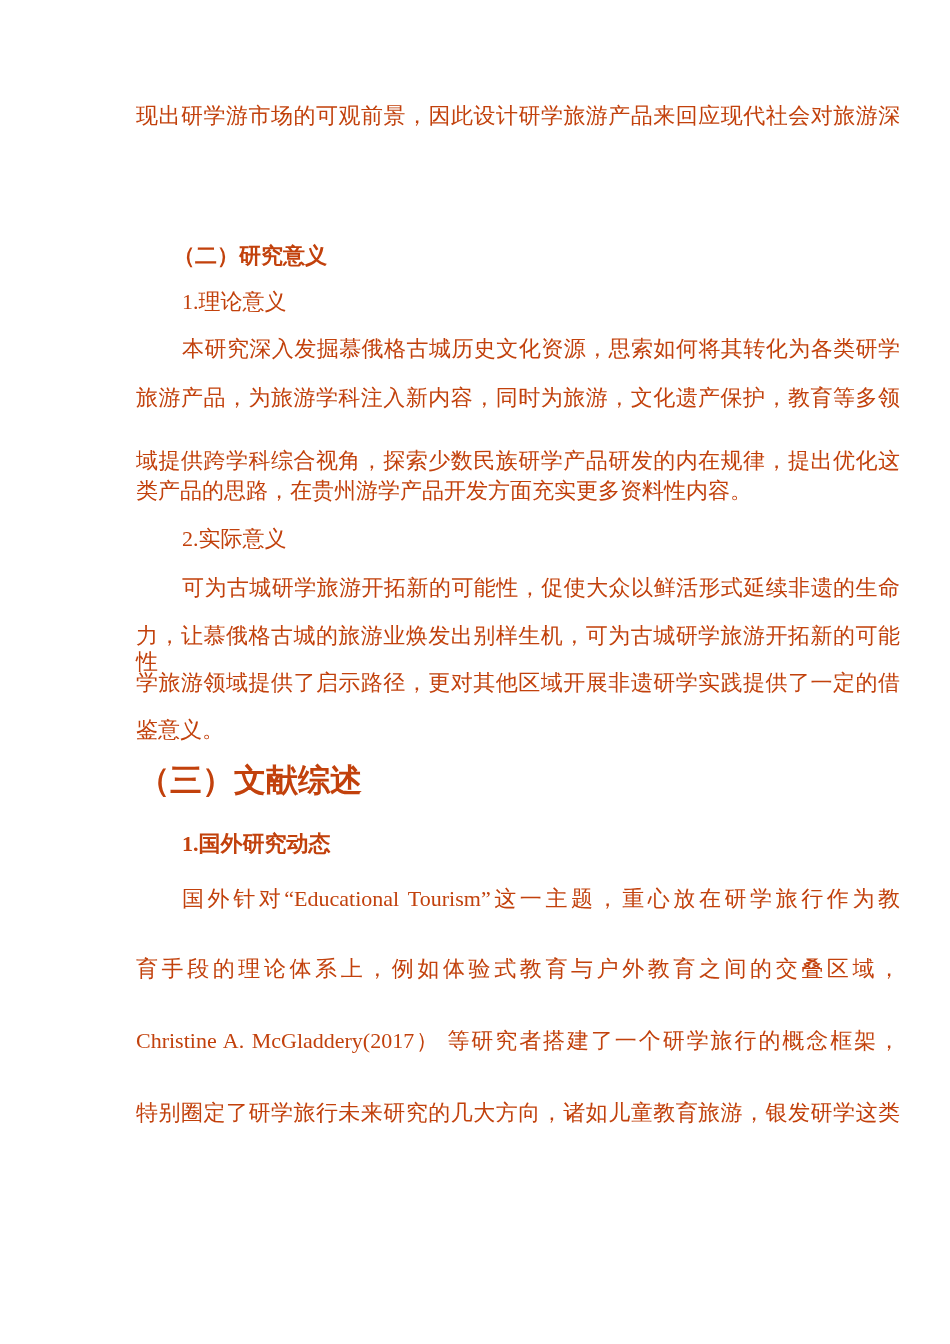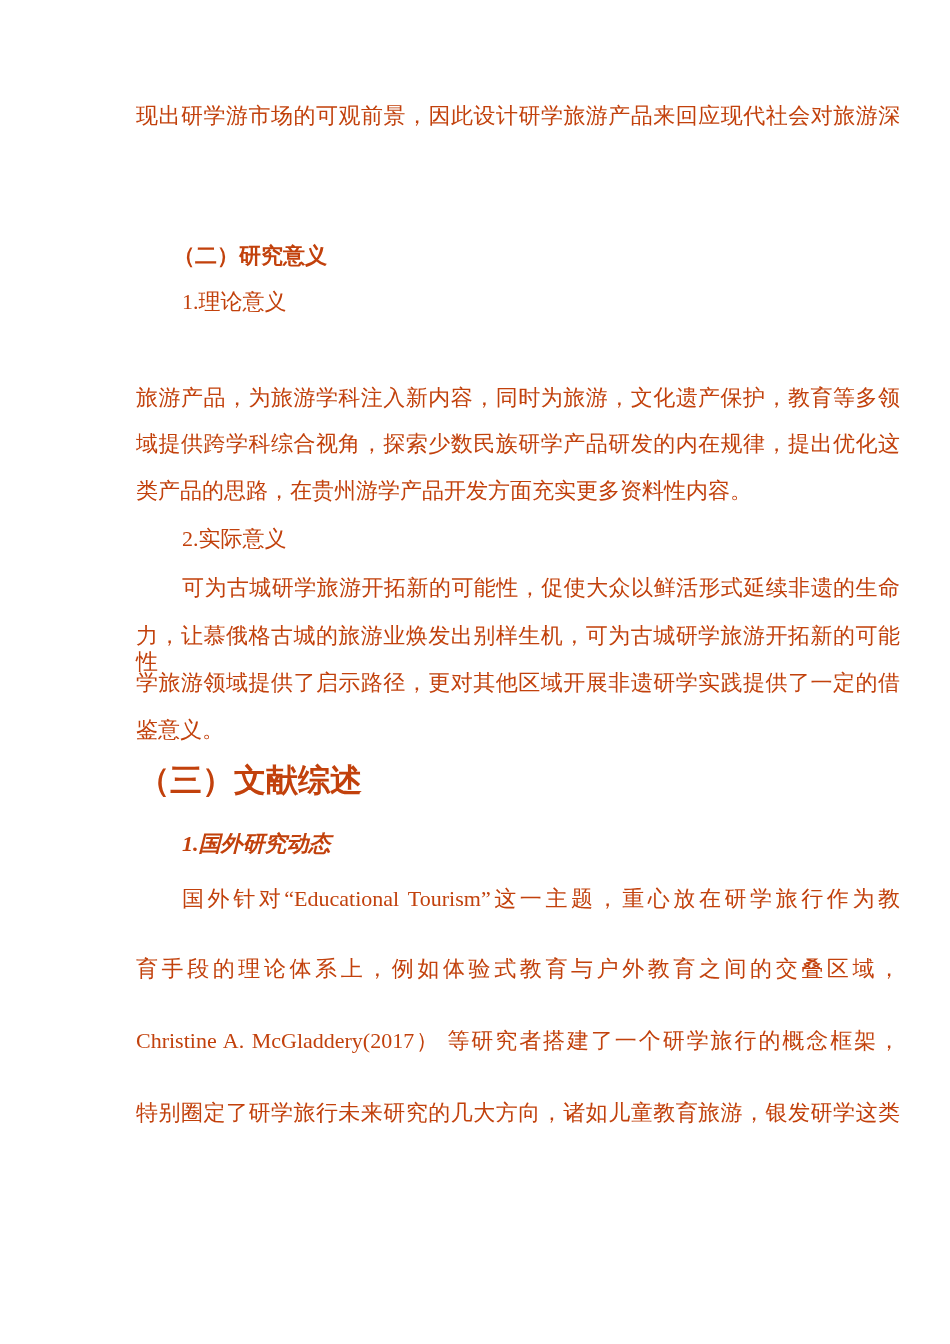--- a/index.html
+++ b/index.html
@@ -50,42 +50,43 @@
   
   .tight { letter-spacing: -0.3px; }
 
   
   .l0  { top: 103px; }
   .l1  { top: 182px; }
   .l2  { top: 243px; }
   .l3  { top: 289px; }
   .l4  { top: 336px; }
   .l5  { top: 385px; }
-  .l6  { top: 431px; }
+  .l6  { top: 448px; }
   .l7  { top: 478px; }
   .l8  { top: 526px; }
   .l9  { top: 575px; }
   .l10 { top: 623px; }
   .l11 { top: 670px; }
   .l12 { top: 717px; }
   .l13 { top: 762px; }
-  .l14 { top: 831px; font-style: italic; }
+  .l14 { top: 831px; }
   .l15 { top: 886px; }
   .l16 { top: 956px; }
   .l17 { top: 1028px; }
   .l18 { top: 1100px; }
   .l19 { top: 1172px; }
 </style>
 </head>
 <body>
 
 <div class="page">
   <div class="ln l0 j tight">现出研学游市场的可观前景，因此设计研学旅游产品来回应现代社会对旅游深</div>
   <div class="ln l2 h-bold ind-h2">（二）研究意义</div>
   <div class="ln l3 ind2">1.理论意义</div>
+  <div class="ln l4 j ind2">本研究深入发掘慕俄格古城历史文化资源，思索如何将其转化为各类研学</div>
   <div class="ln l5 j">旅游产品，为旅游学科注入新内容，同时为旅游，文化遗产保护，教育等多领</div>
   <div class="ln l6 j">域提供跨学科综合视角，探索少数民族研学产品研发的内在规律，提出优化这</div>
   <div class="ln l7">类产品的思路，在贵州游学产品开发方面充实更多资料性内容。</div>
   <div class="ln l8 ind2">2.实际意义</div>
   <div class="ln l9 j ind2">可为古城研学旅游开拓新的可能性，促使大众以鲜活形式延续非遗的生命</div>
   <div class="ln l10 j">力，让慕俄格古城的旅游业焕发出别样生机，可为古城研学旅游开拓新的可能性</div>
   <div class="ln l11 j">学旅游领域提供了启示路径，更对其他区域开展非遗研学实践提供了一定的借</div>
   <div class="ln l12">鉴意义。</div>
   <div class="ln l13 h-bold-lg ind-h3">（三）文献综述</div>
   <div class="ln l14 h-bold ind2">1.国外研究动态</div>

